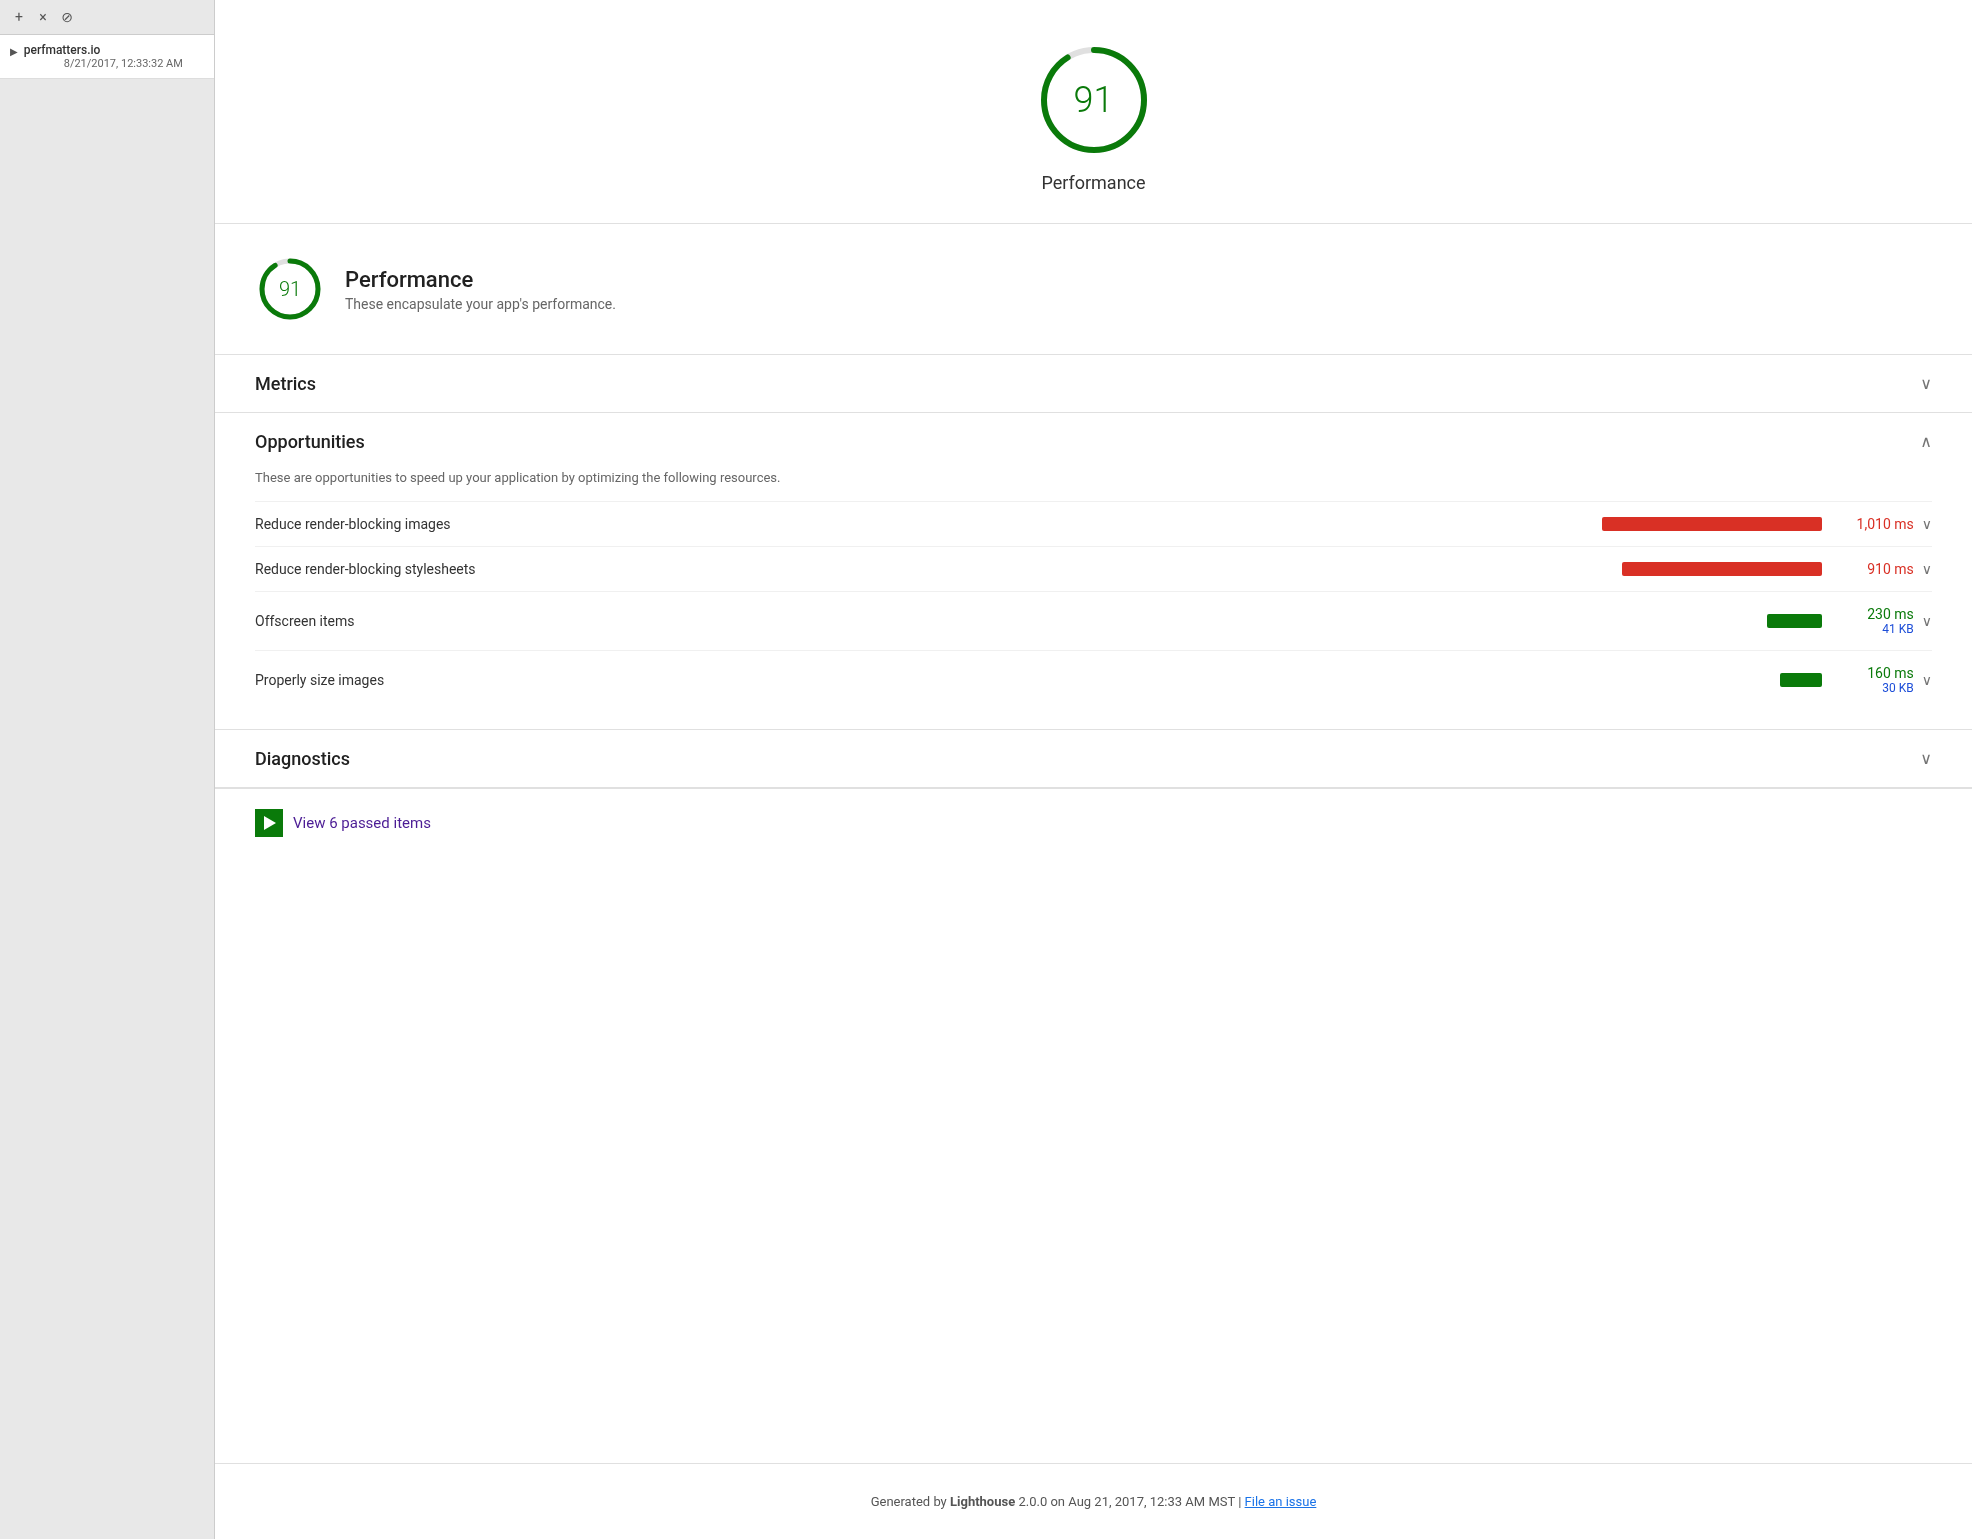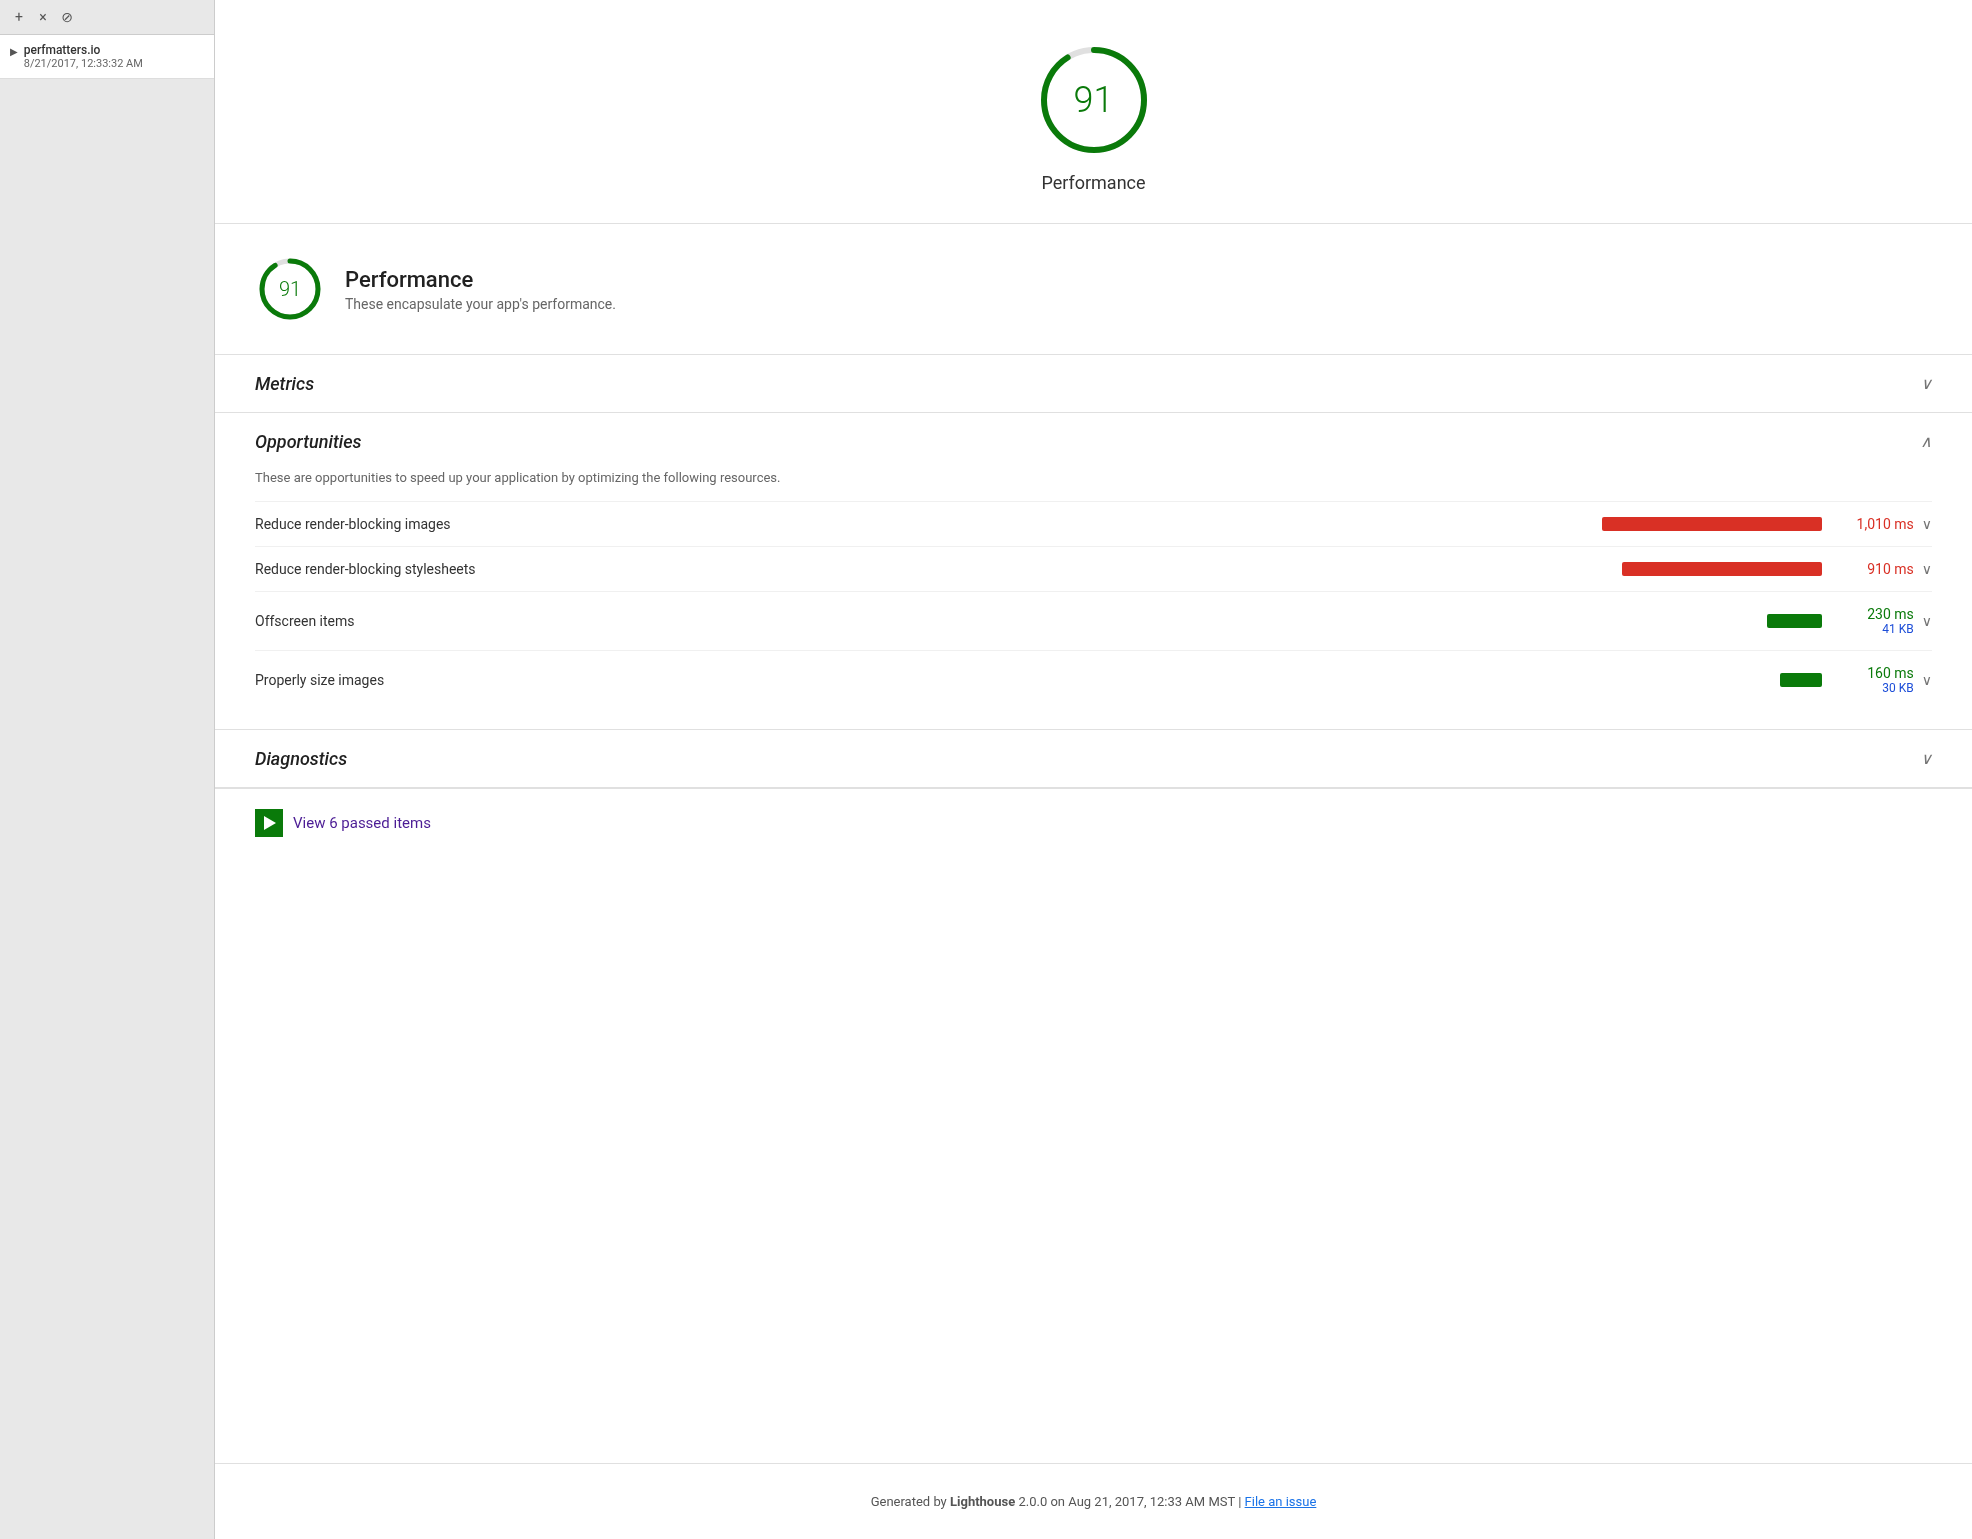--- a/index.html
+++ b/index.html
@@ -43,20 +43,21 @@
     }
     .sidebar-entry-info {}
     .sidebar-entry-title {
       font-size: 12px;
       color: #333;
       font-weight: 500;
     }
     .sidebar-entry-date {
       font-size: 11px;
       color: #666;
+      margin-left: 40px;
     }
 
     
     .main {
       flex: 1;
       background: #fff;
       overflow-y: auto;
       display: flex;
       flex-direction: column;
     }
@@ -131,21 +132,20 @@
     
     .collapsible-section {
       border-bottom: 1px solid #e0e0e0;
     }
     .collapsible-header {
       display: flex;
       justify-content: space-between;
       align-items: center;
       padding: 18px 40px;
       cursor: pointer;
-      font-style: italic;
     }
     .collapsible-header h3 {
       font-size: 18px;
       color: #212121;
       font-weight: 500;
     }
     .chevron-icon {
       font-size: 16px;
       color: #757575;
     }

